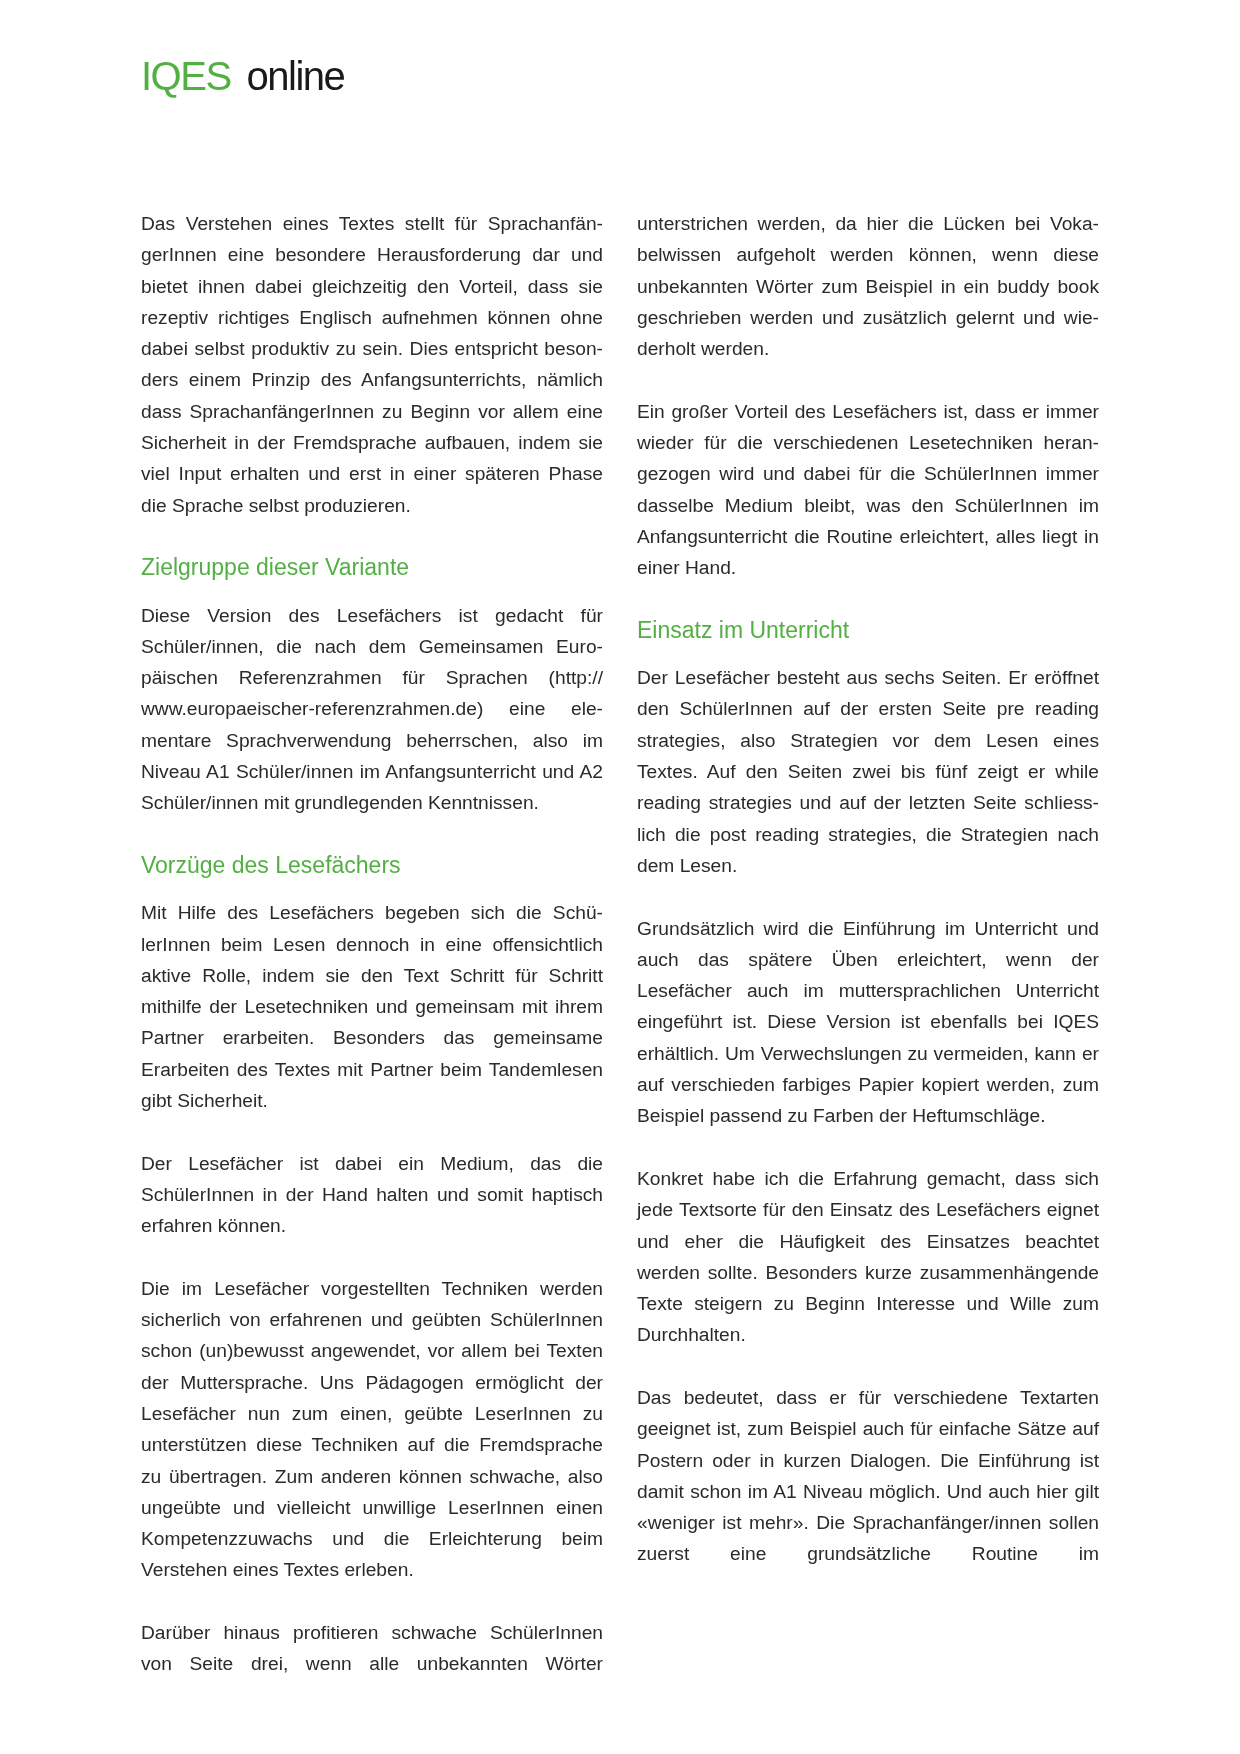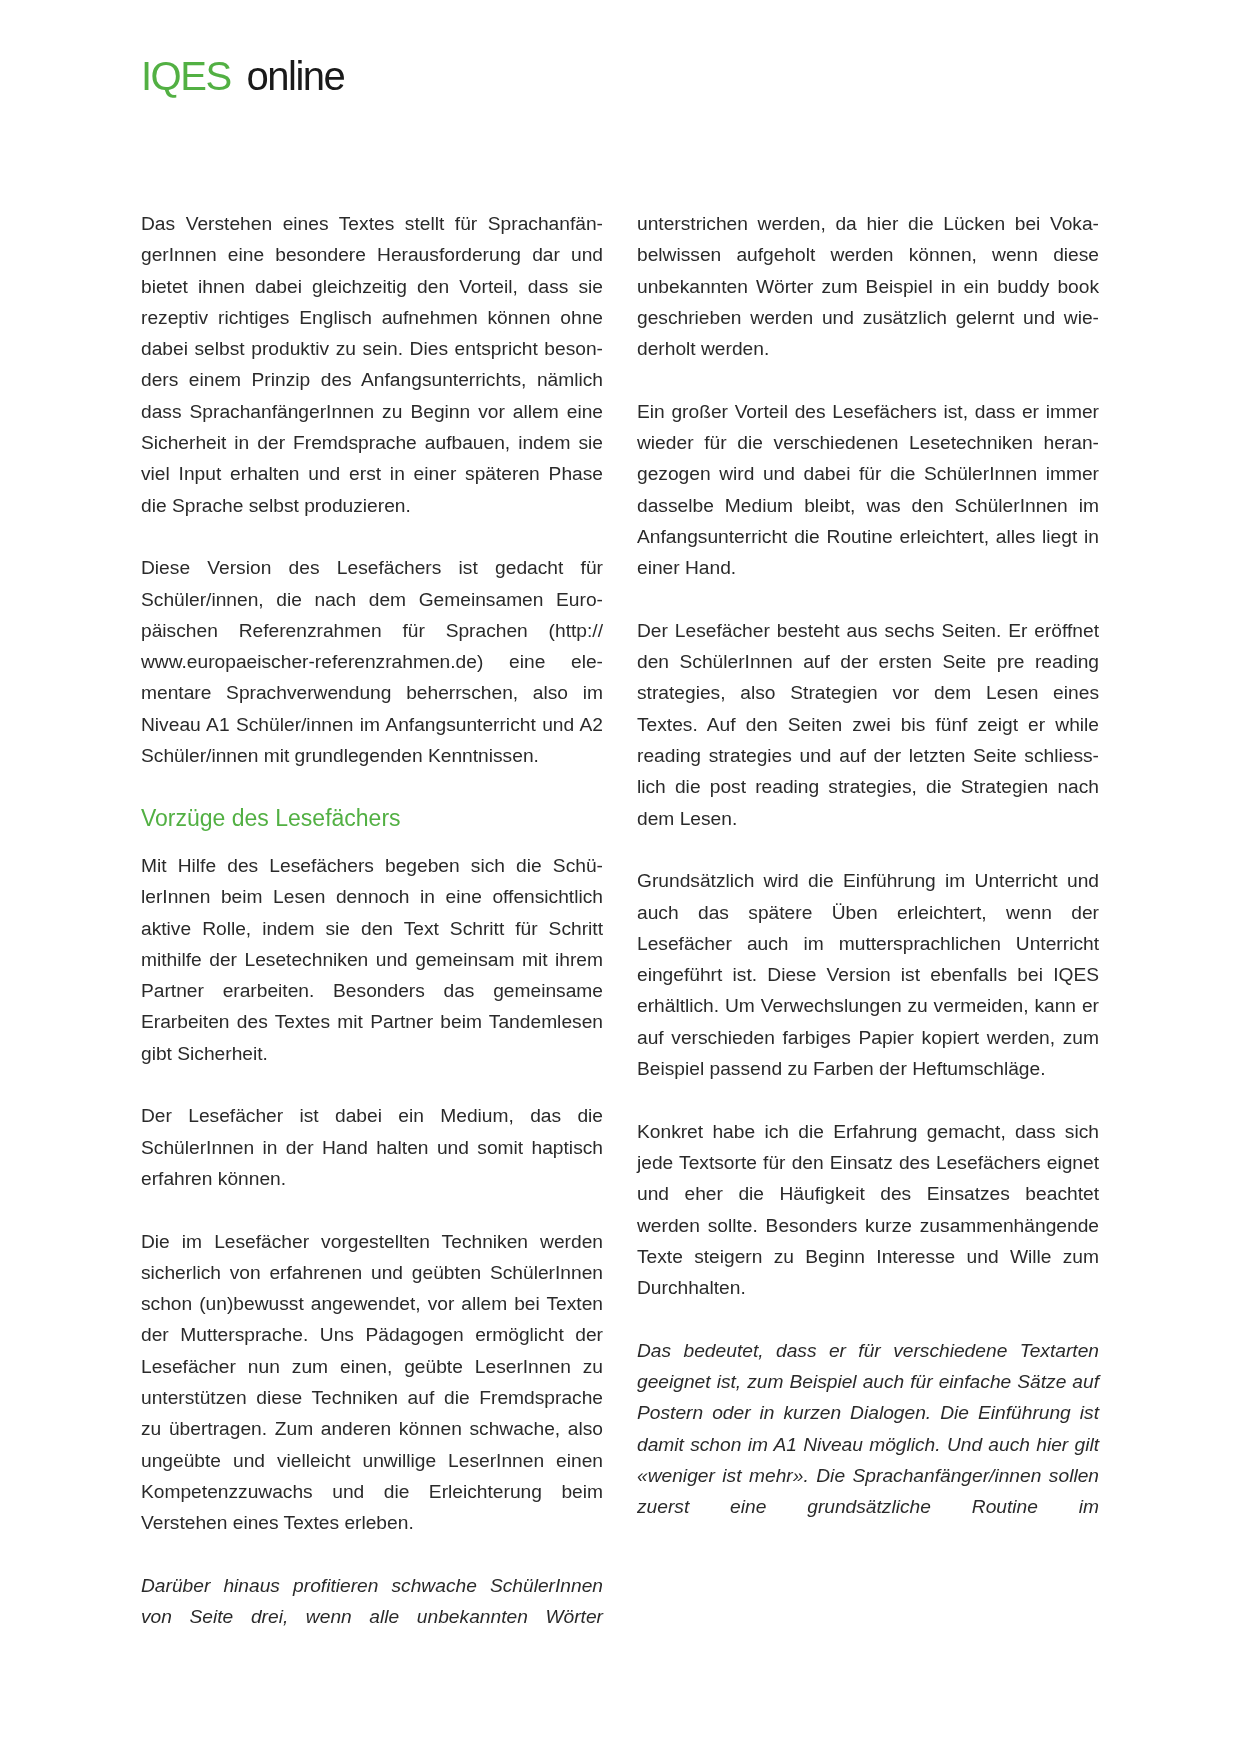--- a/index.html
+++ b/index.html
@@ -21,39 +21,41 @@
       text-align: justify; hyphens: manual;
     }
     .col.left { left: 141px; }
     .col.right { left: 637px; }
     .col p { margin: 0 0 31.3px 0; }
     .col h2 {
       margin: 0; font-weight: normal; color: #52b043;
       font-size: 23px; line-height: 31.3px;
     }
     .col h2 + p { margin-top: 16px; }
-    .col p.last { text-align-last: justify; margin-bottom: 12px; font-style: italic; }
+    .col p.last { text-align-last: justify; margin-bottom: 12px; }
   </style>
 </head>
 <body>
 
 <div class="logo">
   <span class="brand">IQES</span><span class="suffix">online</span>
 </div>
 
 <div class="col left">
   <p>Das Verstehen eines Textes stellt für Sprachanfän­gerInnen eine besondere Herausforderung dar und bietet ihnen dabei gleichzeitig den Vorteil, dass sie rezeptiv richtiges Englisch aufnehmen können ohne dabei selbst produktiv zu sein. Dies entspricht beson­ders einem Prinzip des Anfangsunterrichts, nämlich dass SprachanfängerInnen zu Beginn vor allem eine Sicherheit in der Fremdsprache aufbauen, indem sie viel Input erhalten und erst in einer späteren Phase die Sprache selbst produzieren.</p>
+  <h2>Zielgruppe dieser Variante</h2>
   <p>Diese Version des Lesefächers ist gedacht für Schüler/innen, die nach dem Gemeinsamen Euro­päischen Referenzrahmen für Sprachen (http://​www.europaeischer-referenzrahmen.de) eine ele­mentare Sprachverwendung beherrschen, also im Niveau A1 Schüler/innen im Anfangsunterricht und A2 Schüler/innen mit grundlegenden Kenntnissen.</p>
   <h2>Vorzüge des Lesefächers</h2>
   <p>Mit Hilfe des Lesefächers begeben sich die Schü­lerInnen beim Lesen dennoch in eine offensichtlich aktive Rolle, indem sie den Text Schritt für Schritt mithilfe der Lesetechniken und gemeinsam mit ihrem Partner erarbeiten. Besonders das gemein­same Erarbeiten des Textes mit Partner beim Tan­demlesen gibt Sicherheit.</p>
   <p>Der Lesefächer ist dabei ein Medium, das die SchülerInnen in der Hand halten und somit haptisch erfahren können.</p>
   <p>Die im Lesefächer vorgestellten Techniken werden sicherlich von erfahrenen und geübten SchülerInnen schon (un)bewusst angewendet, vor allem bei Texten der Muttersprache. Uns Pädagogen ermöglicht der Lesefächer nun zum einen, geübte LeserInnen zu unterstützen diese Techniken auf die Fremdsprache zu übertragen. Zum anderen können schwache, also ungeübte und vielleicht unwillige LeserInnen einen Kompetenzzuwachs und die Erleichterung beim Verstehen eines Textes erleben.</p>
   <p class="last">Darüber hinaus profitieren schwache SchülerIn­nen von Seite drei, wenn alle unbekannten Wörter</p>
 </div>
 
 <div class="col right">
   <p>unterstrichen werden, da hier die Lücken bei Voka­belwissen aufgeholt werden können, wenn diese unbekannten Wörter zum Beispiel in ein buddy book geschrieben werden und zusätzlich gelernt und wie­derholt werden.</p>
   <p>Ein großer Vorteil des Lesefächers ist, dass er immer wieder für die verschiedenen Lesetechniken heran­gezogen wird und dabei für die SchülerInnen immer dasselbe Medium bleibt, was den SchülerInnen im Anfangsunterricht die Routine erleichtert, alles liegt in einer Hand.</p>
+  <h2>Einsatz im Unterricht</h2>
   <p>Der Lesefächer besteht aus sechs Seiten. Er eröffnet den SchülerInnen auf der ersten Seite pre reading strategies, also Strategien vor dem Lesen eines Textes. Auf den Seiten zwei bis fünf zeigt er while reading strategies und auf der letzten Seite schliess­lich die post reading strategies, die Strategien nach dem Lesen.</p>
   <p>Grundsätzlich wird die Einführung im Unterricht und auch das spätere Üben erleichtert, wenn der Lesefächer auch im muttersprachlichen Unterricht eingeführt ist. Diese Version ist ebenfalls bei IQES erhältlich. Um Verwechslungen zu vermeiden, kann er auf verschieden farbiges Papier kopiert werden, zum Beispiel passend zu Farben der Heftumschläge.</p>
   <p>Konkret habe ich die Erfahrung gemacht, dass sich jede Textsorte für den Einsatz des Lesefä­chers eignet und eher die Häufigkeit des Einsatzes beachtet werden sollte. Besonders kurze zusam­menhängende Texte steigern zu Beginn Interesse und Wille zum Durchhalten.</p>
   <p class="last">Das bedeutet, dass er für verschiedene Textarten geeignet ist, zum Beispiel auch für einfache Sätze auf Postern oder in kurzen Dialogen. Die Einführung ist damit schon im A1 Niveau möglich. Und auch hier gilt «weniger ist mehr». Die Sprachanfänger/​innen sollen zuerst eine grundsätzliche Routine im</p>
 </div>
 
 </body></html>

